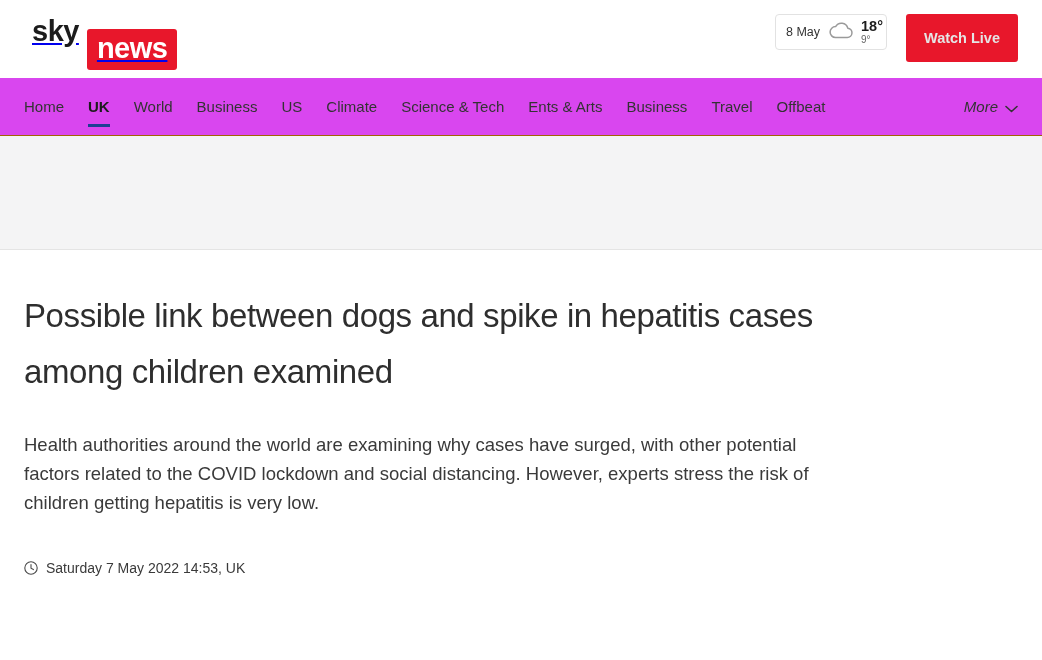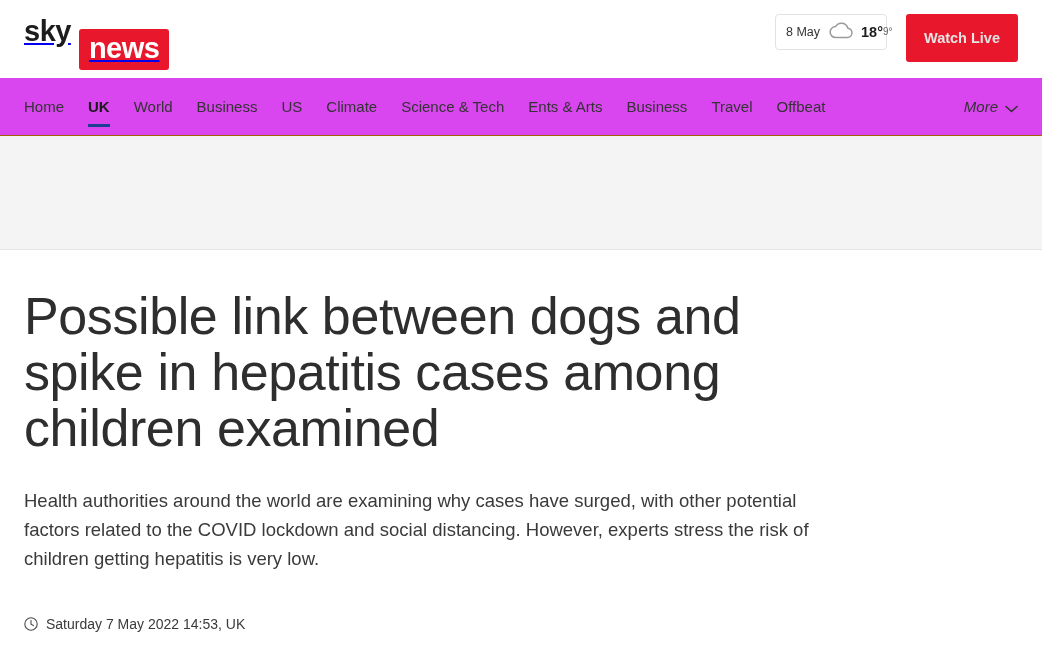--- a/index.html
+++ b/index.html
@@ -21,21 +21,21 @@
   .header {
     position: relative;
     width: 100%;
     height: 78px;
     background: #ffffff;
     display: flex;
     align-items: center;
   }
   .logo {
     position: absolute;
-    left: 24px;
+    left: 32px;
     top: 12px;
     display: flex;
     align-items: center;
     height: 38px;
     text-align: center;
   }
   .logo-sky {
     font-size: 29px;
     font-weight: 700;
     color: #1c1c1c;
@@ -73,21 +73,21 @@
     font-size: 12.5px;
     color: #333;
     white-space: nowrap;
   }
   .weather-icon {
     margin: 0 7px 0 8px;
     display: inline-block;
   }
   .weather-temps {
     display: flex;
-    flex-direction: row;
+    flex-direction: column;
     line-height: 1;
   }
   .temp-high {
     font-size: 14.5px;
     font-weight: 700;
     color: #1c1c1c;
   }
   .temp-low {
     font-size: 10px;
     color: #666;
@@ -171,21 +171,21 @@
     background: #f4f4f5;
     border-bottom: 1px solid #e4e4e4;
   }
 
   
   .article {
     padding: 38px 24px 0 24px;
     max-width: 860px;
   }
   .headline {
-    font-size: 52px;
+    font-size: 33px;
     line-height: 56px;
     font-weight: 400;
     color: #2e2e2e;
     letter-spacing: -0.4px;
     max-width: 800px;
   }
   .standfirst {
     margin-top: 30px;
     font-size: 18.5px;
     line-height: 29px;

